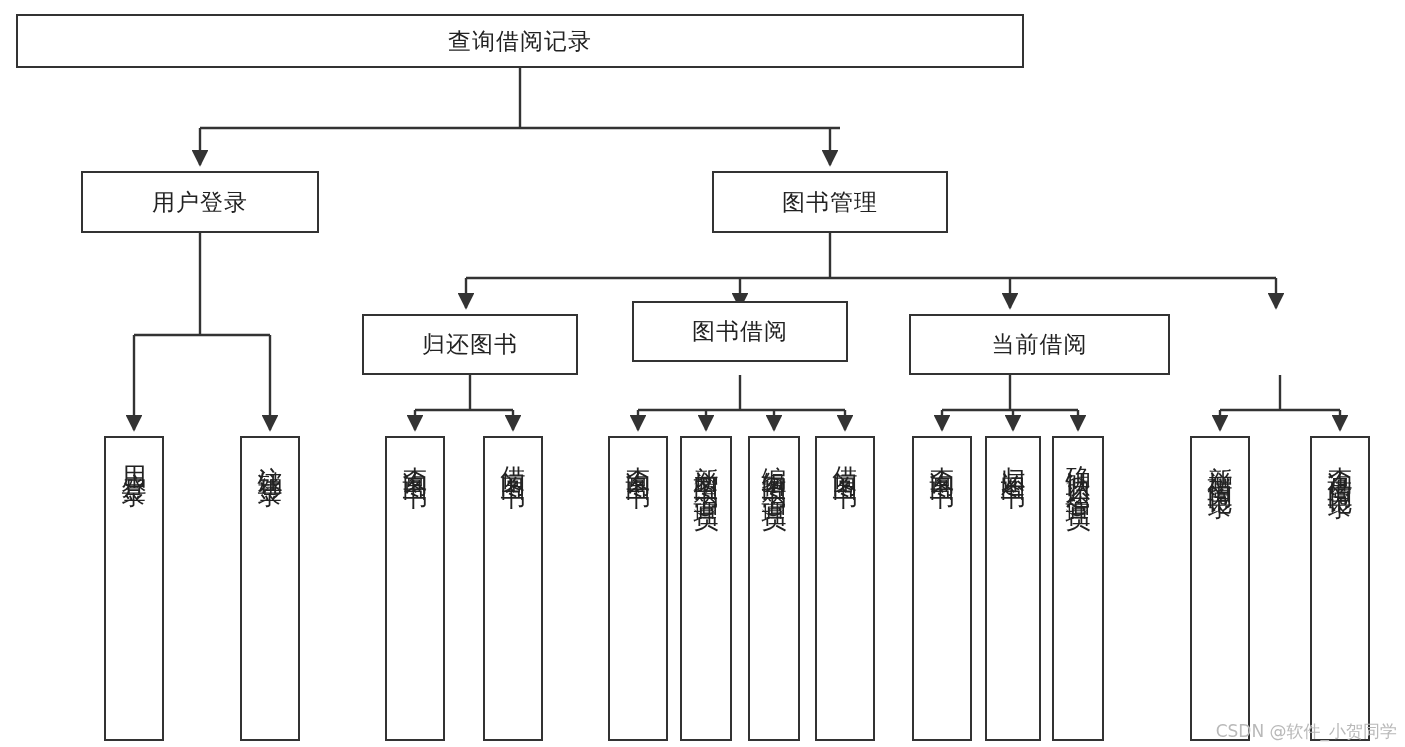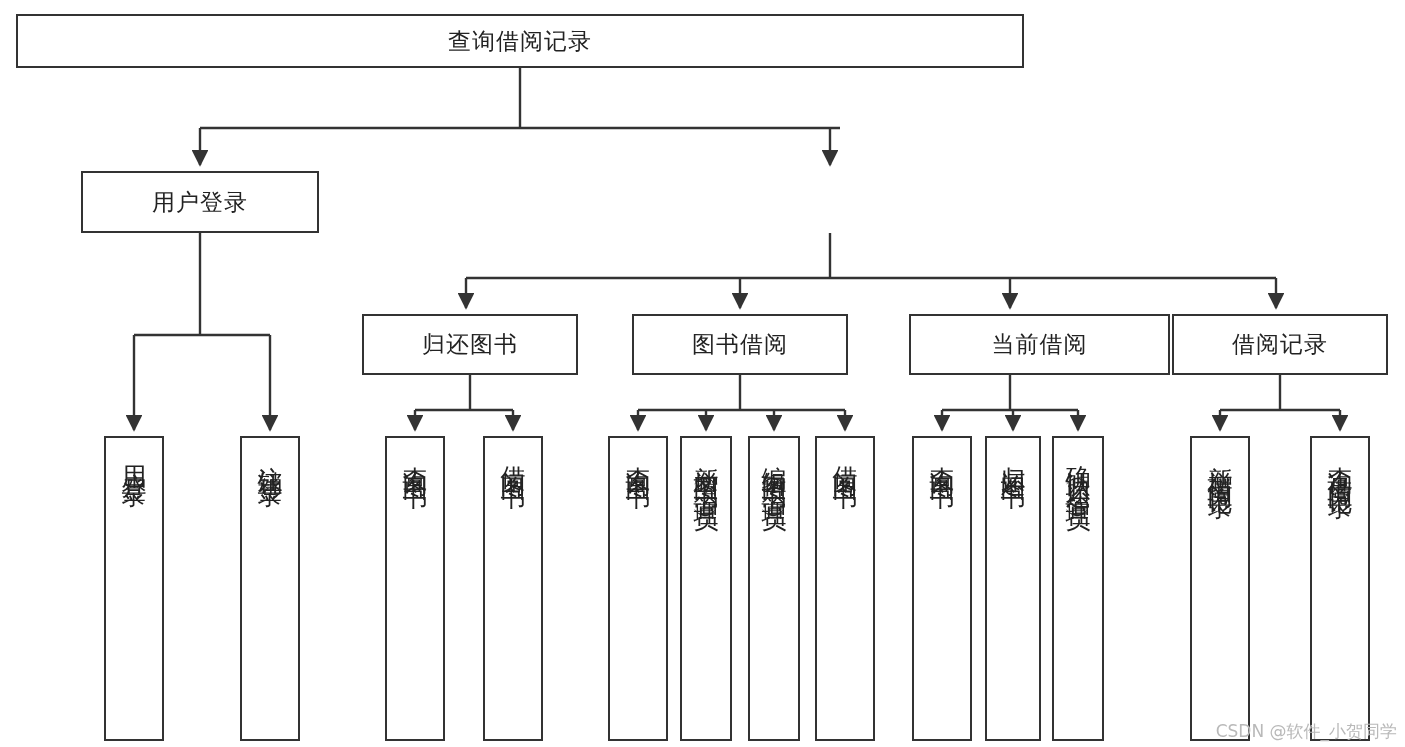--- a/index.html
+++ b/index.html
@@ -134,36 +134,36 @@
   </svg>
 
   <div class="node root horiz" id="n-root" style="left:16px; top:14px; width:1008px; height:54px;">
     <span class="label">查询借阅记录</span>
   </div>
 
   <div class="node horiz" id="n-user-login" style="left:81px; top:171px; width:238px; height:62px;">
     <span class="label">用户登录</span>
   </div>
 
+  <div class="node horiz" id="n-book-manage" style="left:712px; top:171px; width:236px; height:62px;">
+    <span class="label">图书管理</span>
+  </div>
 
   <div class="node horiz" id="n-new-book" style="left:362px; top:314px; width:216px; height:61px;">
     <span class="label">归还图书</span>
   </div>
 
-  <div class="node horiz" id="n-book-borrow" style="left:632px; top:314px; width:216px; height:61px;">
+  <div class="node horiz" id="n-book-borrow" style="left:632px; top:301px; width:216px; height:61px;">
     <span class="label">图书借阅</span>
   </div>
 
   <div class="node horiz" id="n-current-borrow" style="left:909px; top:314px; width:261px; height:61px;text-align:right;">
     <span class="label">当前借阅</span>
   </div>
 
-  <div class="node horiz" id="n-borrow-record" style="left:1172px; top:314px; width:216px; height:61px;">
-    <span class="label">借阅记录</span>
-  </div>
 
   <div class="node vert" style="left:104px; top:436px; width:60px; height:305px;">
     <span class="label">用户登录</span>
   </div>
 
   <div class="node vert" style="left:240px; top:436px; width:60px; height:305px;">
     <span class="label">注销登录</span>
   </div>
 
   <div class="node vert" style="left:385px; top:436px; width:60px; height:305px;">

